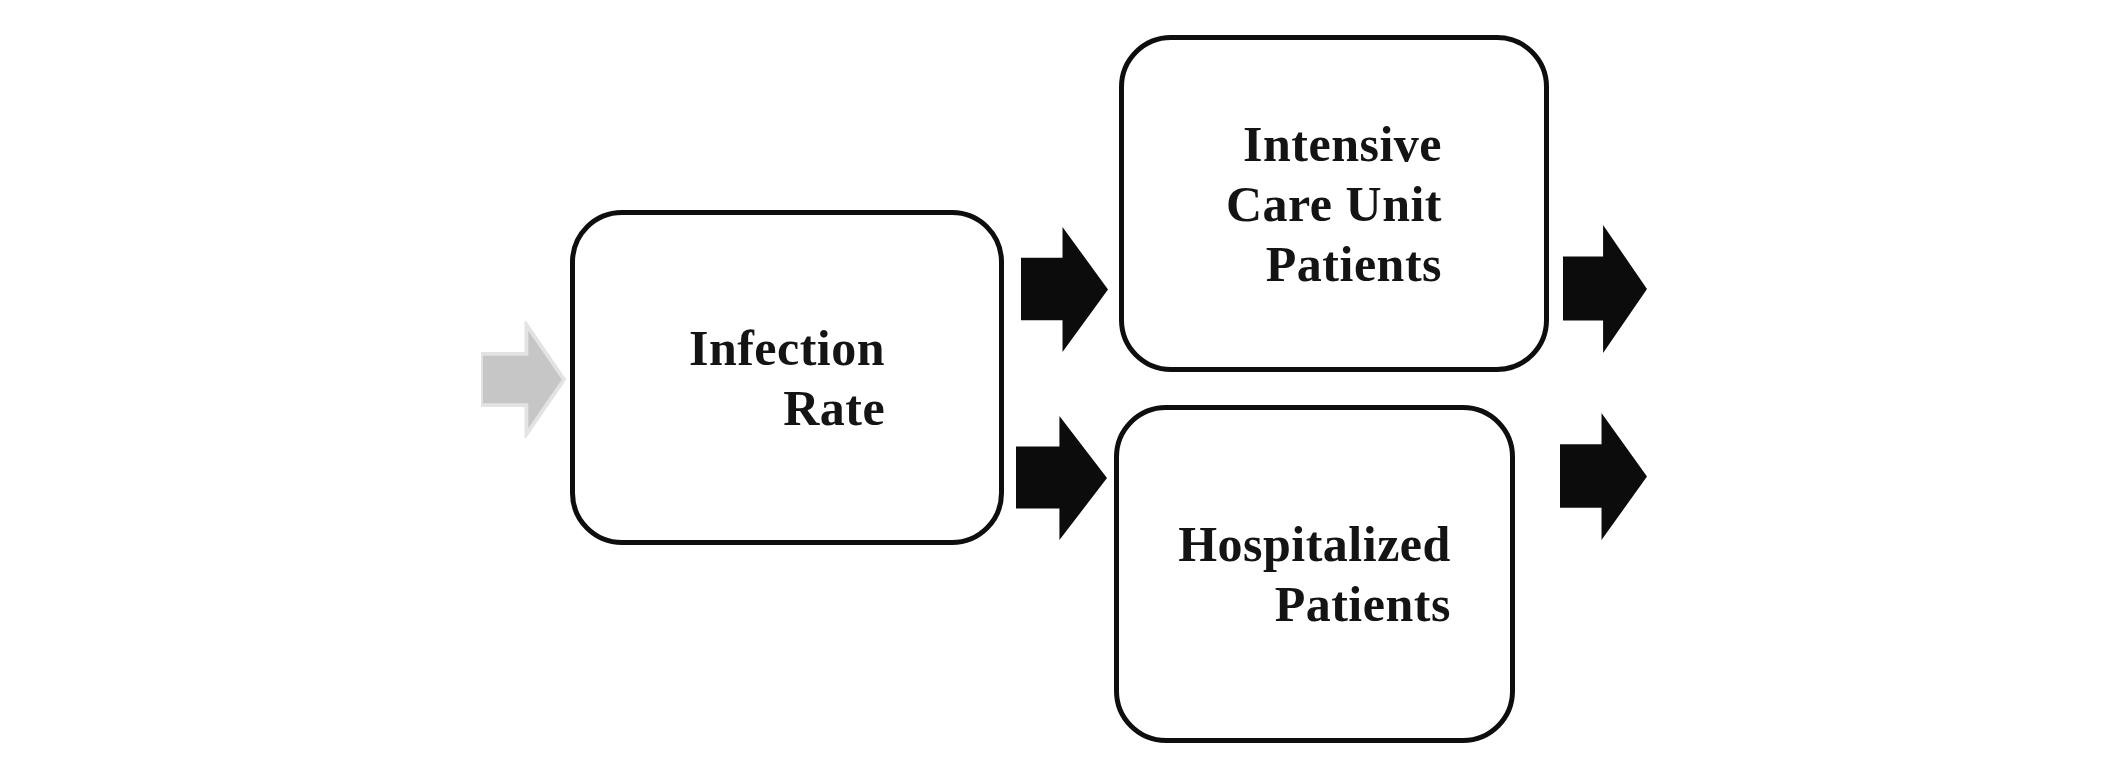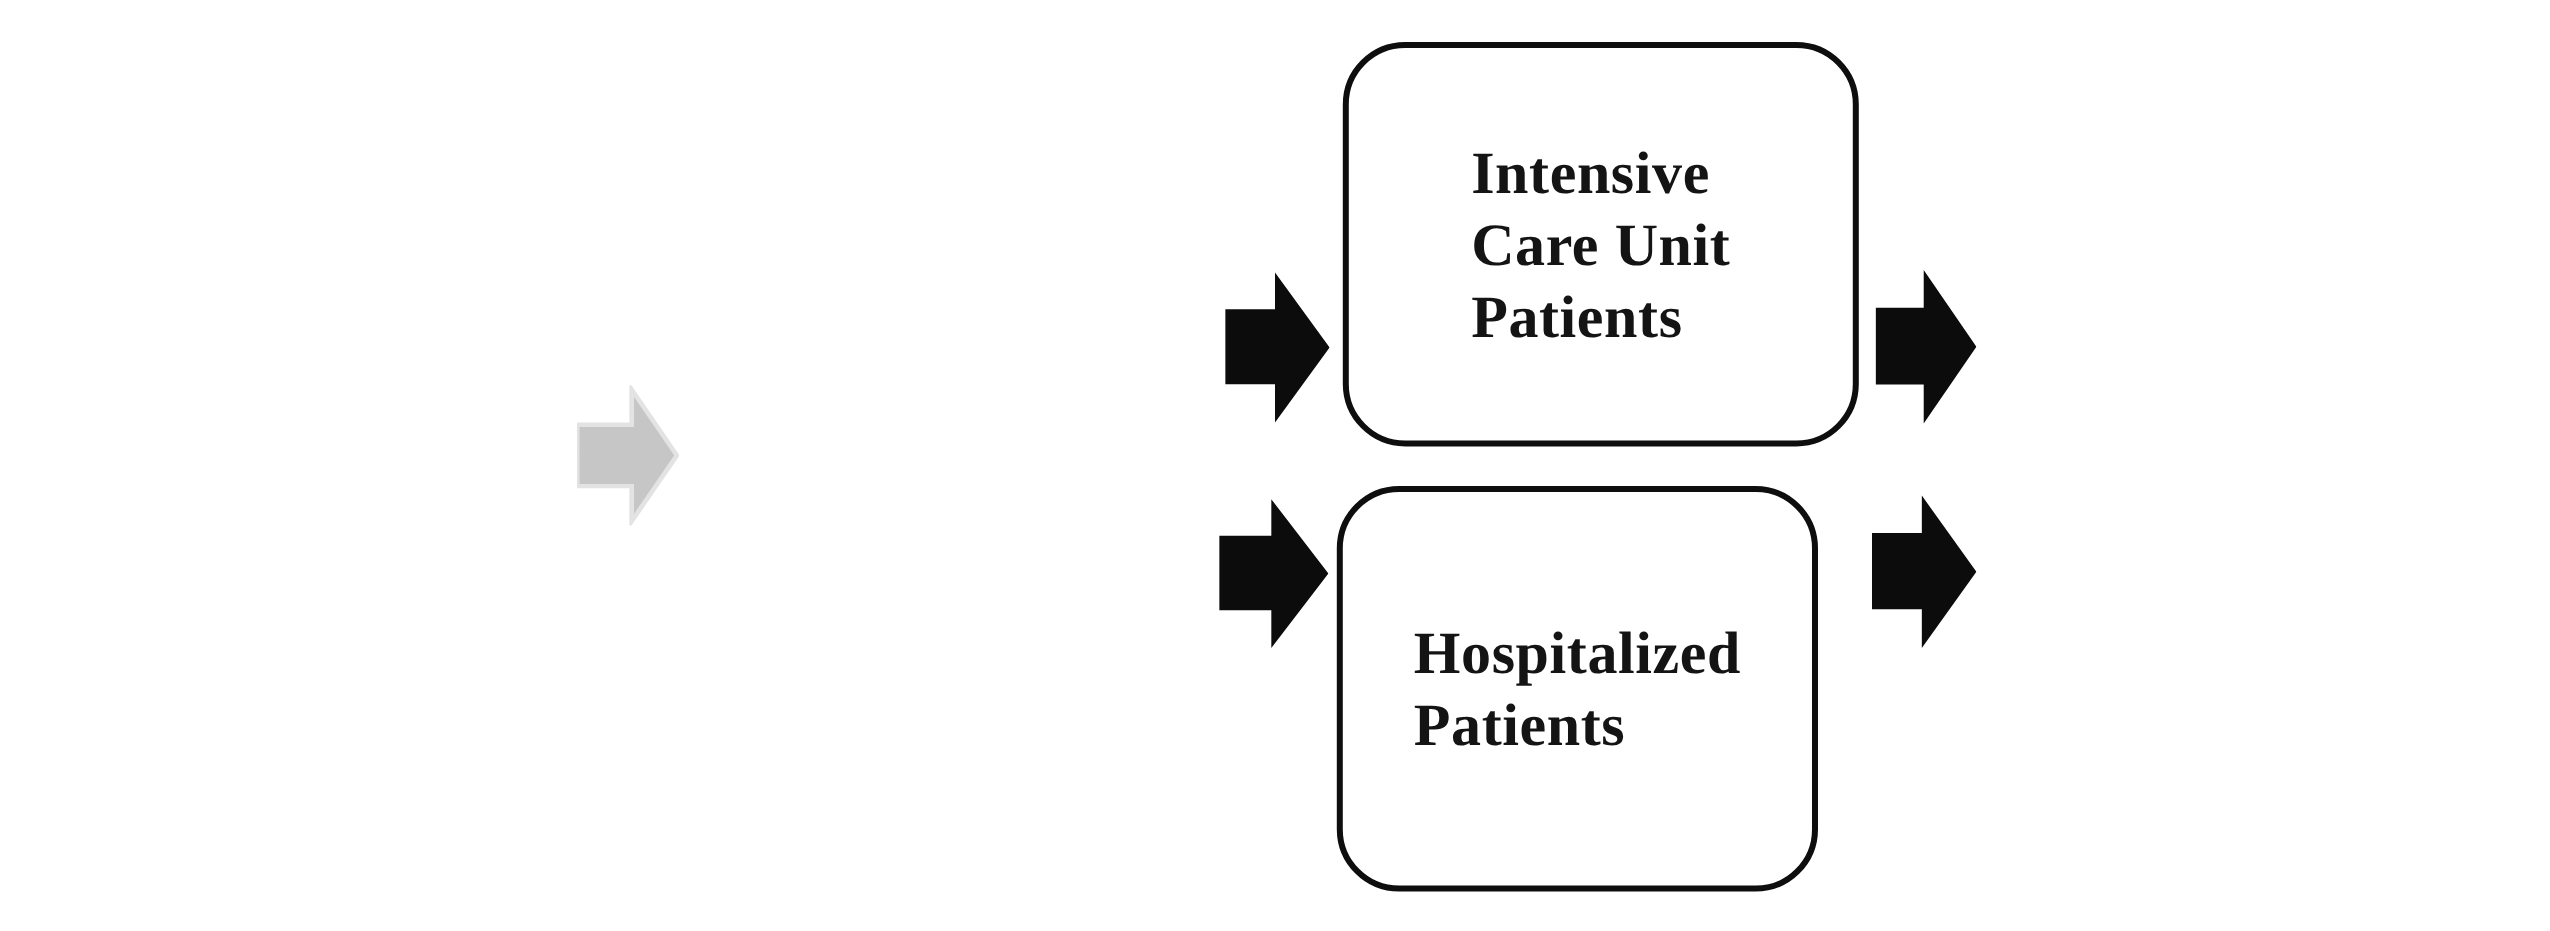--- a/index.html
+++ b/index.html
@@ -15,21 +15,21 @@
     overflow: hidden;
     font-family: "Liberation Serif", serif;
   }
   .node {
     position: absolute;
     box-sizing: border-box;
     background: #ffffff;
     display: flex;
     align-items: center;
     justify-content: center;
-    text-align: left;
+    text-align: right;
     font-weight: bold;
     font-size: 50px;
     line-height: 1.2;
     white-space: pre-line;
     letter-spacing: 0.5px;
   }
   .node.solid {
     border: 5px solid #0e0e0e;
     border-radius: 52px;
     color: #141414;
@@ -52,20 +52,24 @@
   .arrow-infection-hosp  { left: 1016px; top: 415px; width: 91px; height: 126px; }
   .arrow-icu-deceased    { left: 1563px; top: 224px; width: 84px; height: 130px; }
   .arrow-hosp-deceased   { left: 1560px; top: 412px; width: 87px; height: 129px; }
 </style>
 </head>
 <body>
 
 <div class="canvas">
 
 
+  <div class="node solid node-infection">
+    <span>Infection
+Rate</span>
+  </div>
 
   <div class="node solid node-icu">
     <span>Intensive
 Care Unit
 Patients</span>
   </div>
 
   <div class="node solid node-hosp">
     <span>Hospitalized
 Patients</span>

